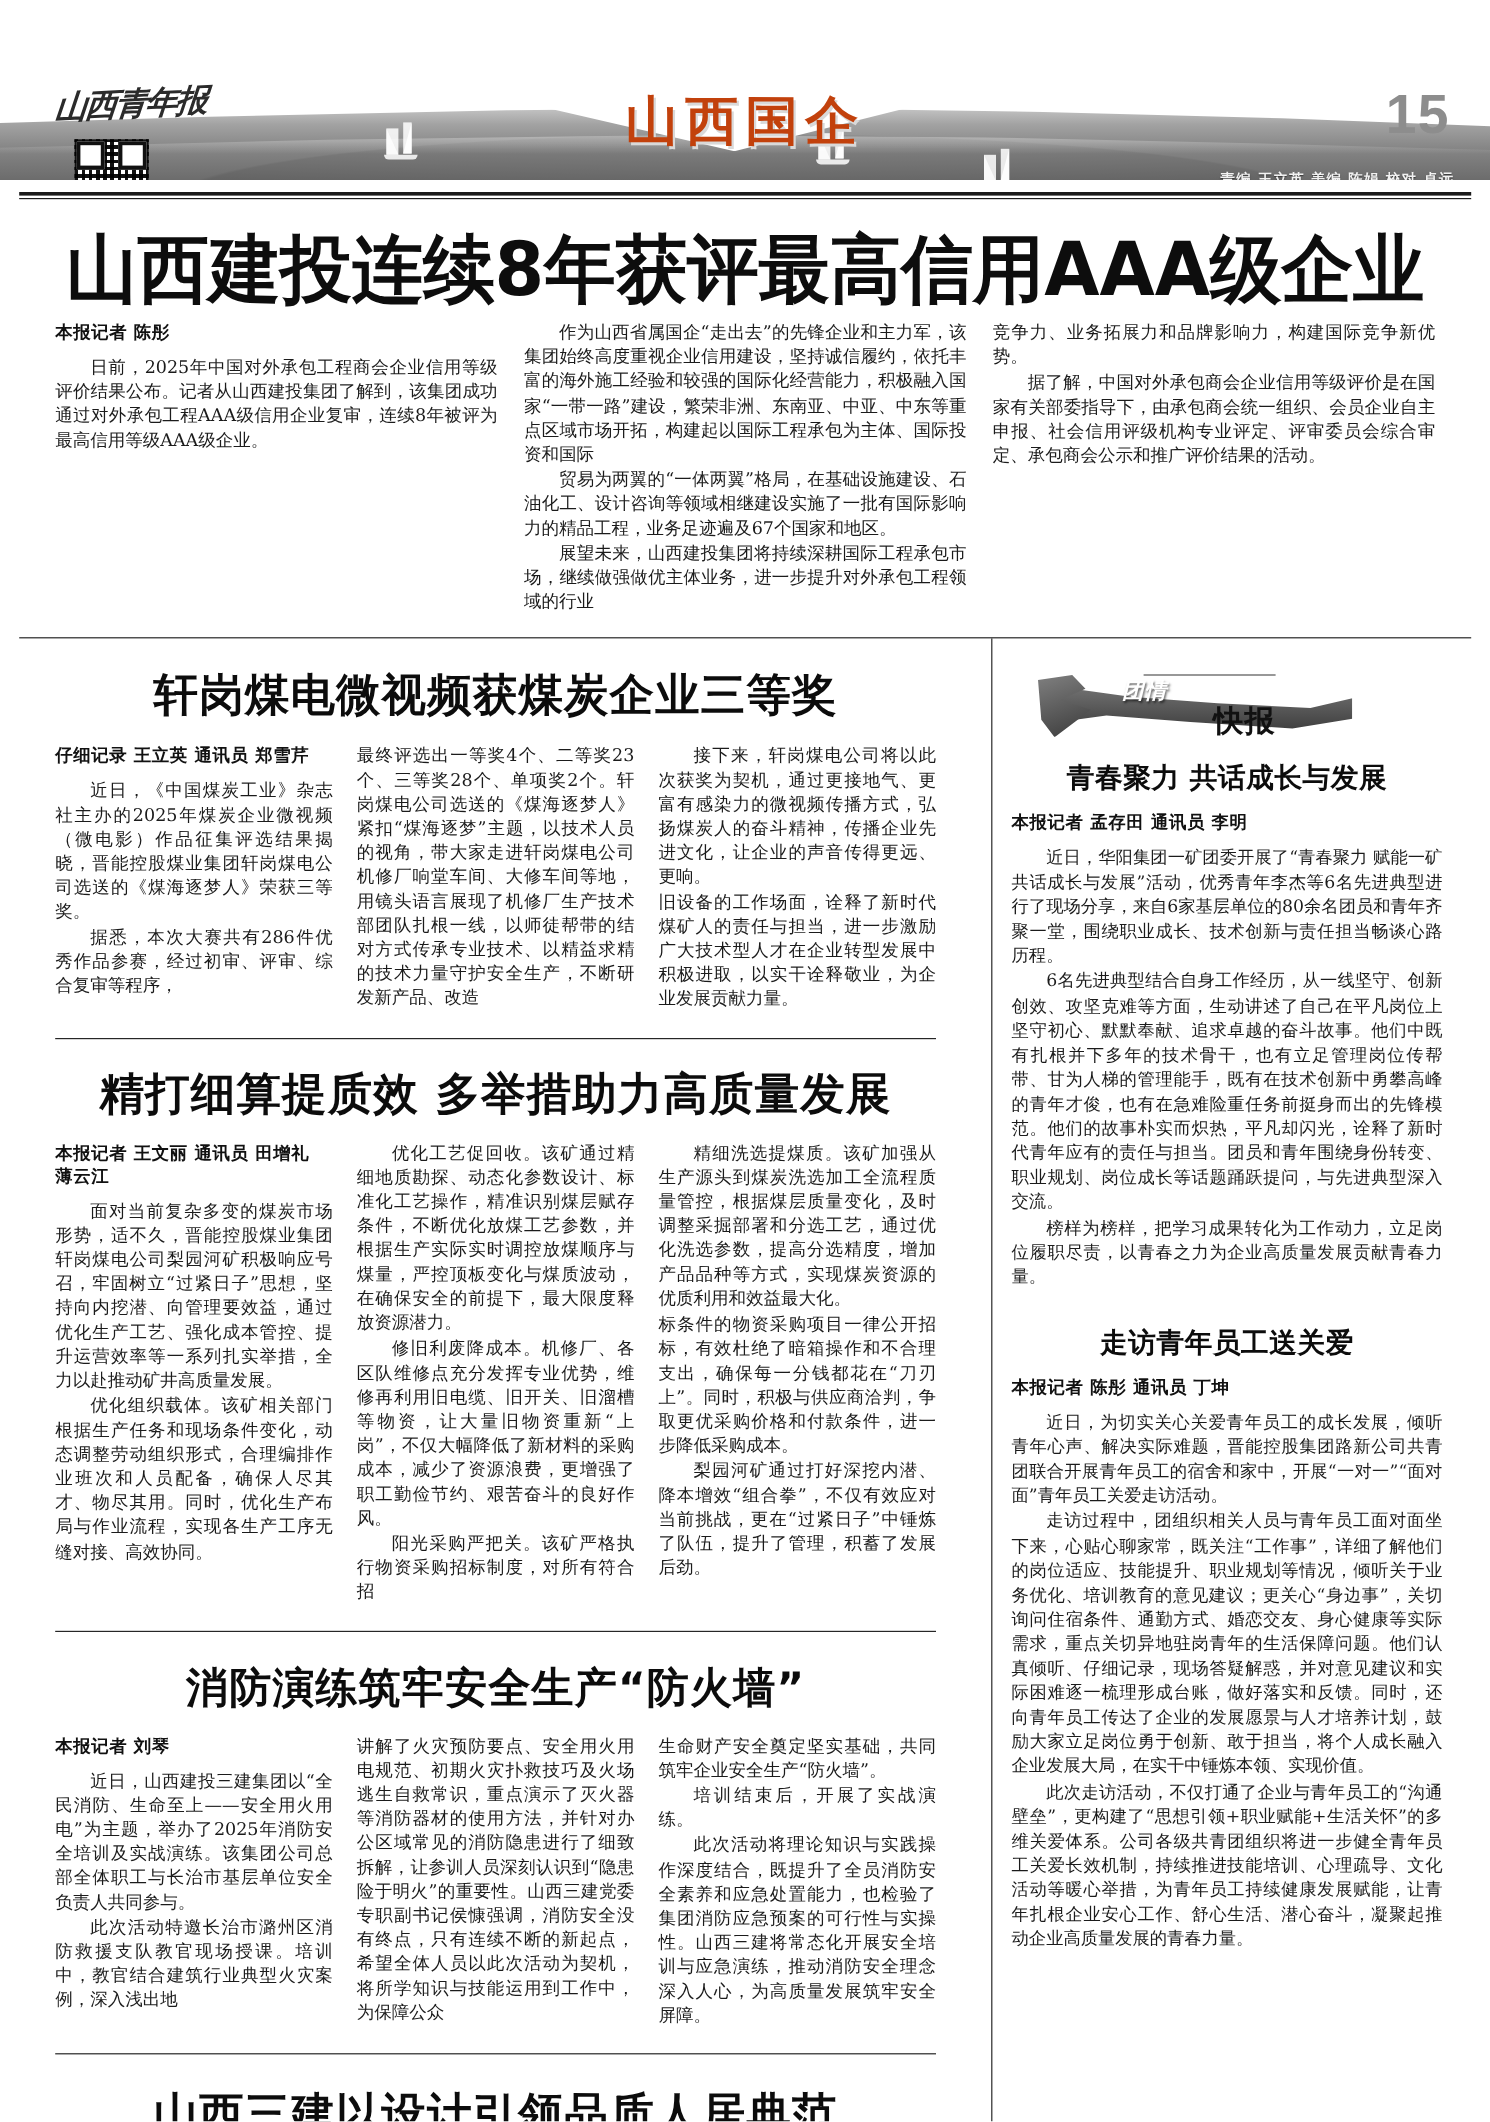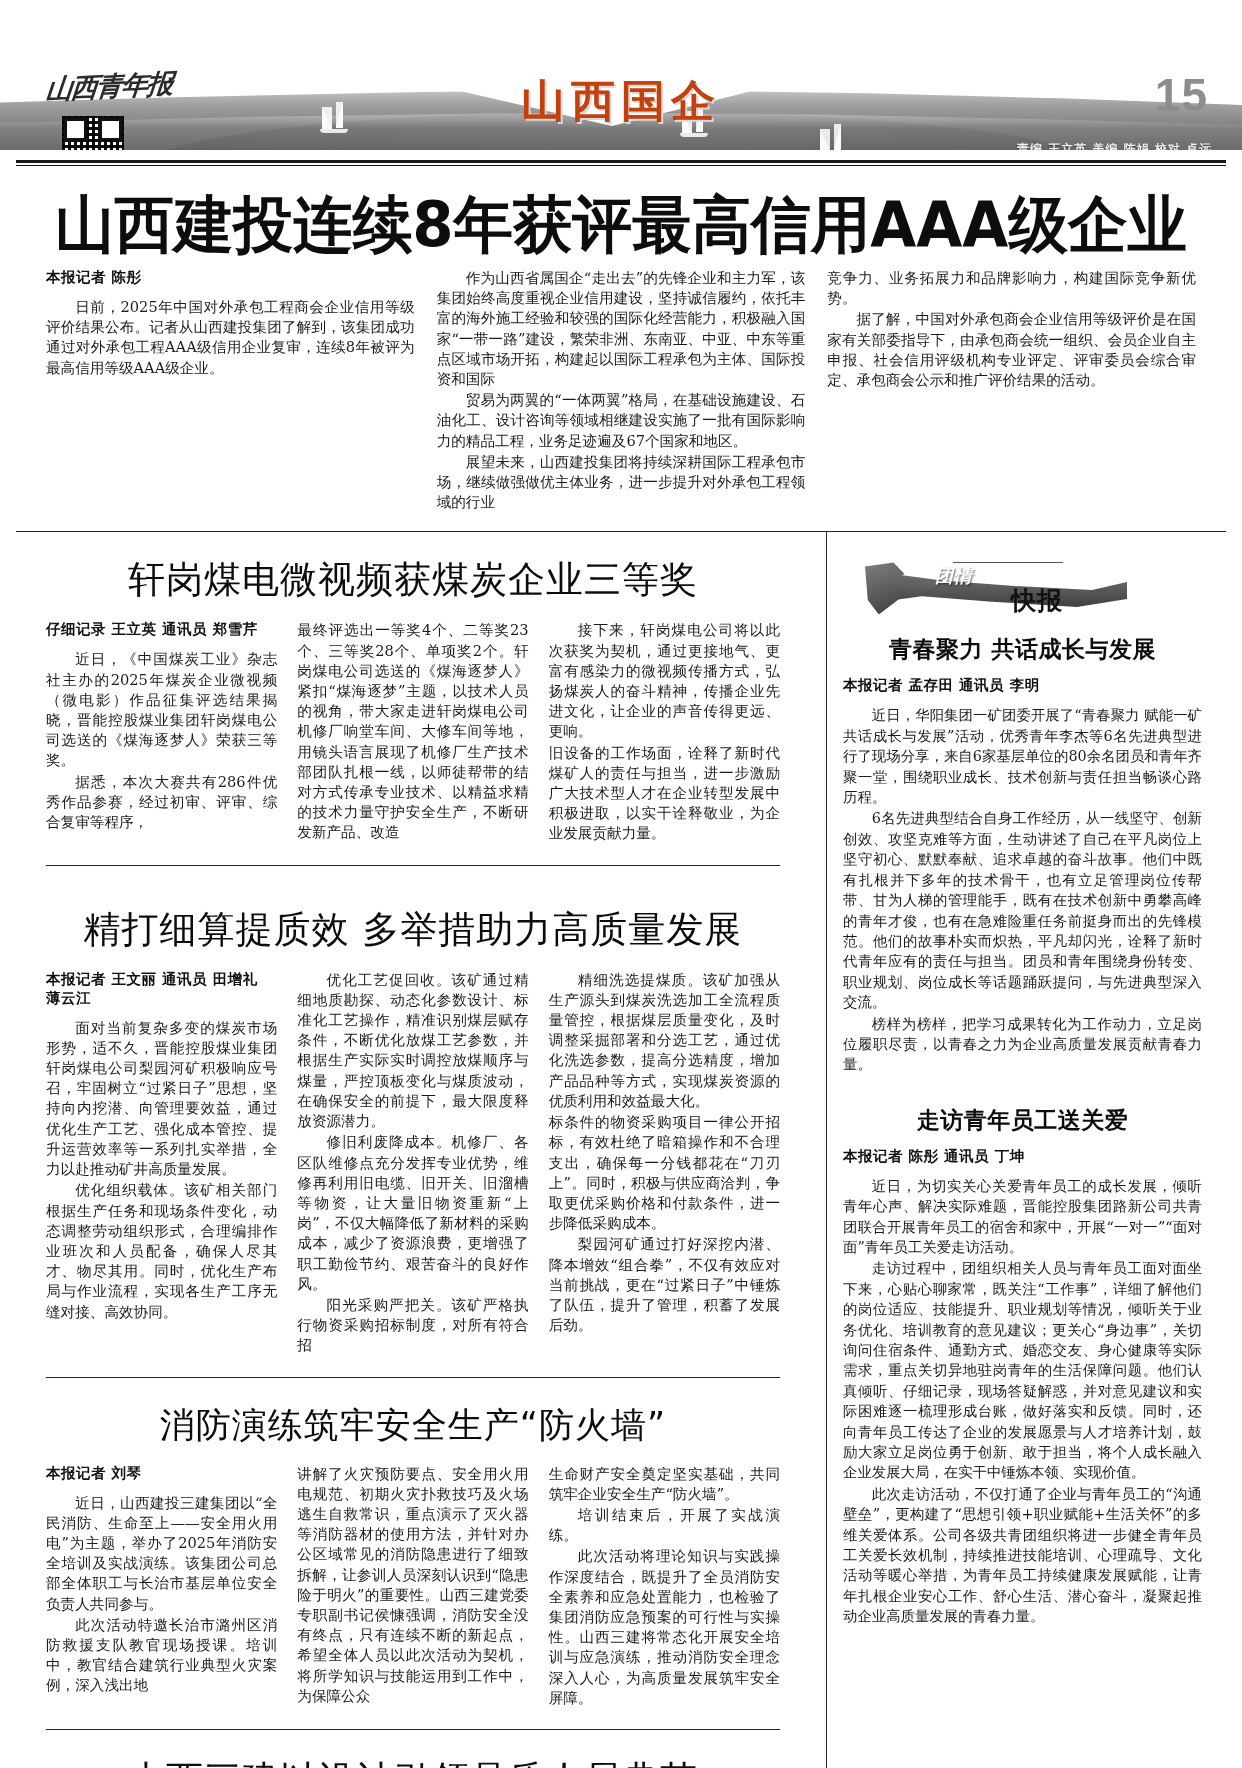--- a/index.html
+++ b/index.html
@@ -55,24 +55,24 @@
     font-weight:700;font-size:62px;line-height:74px;letter-spacing:0px;color:#0d0d0d;
     margin:22px 20px 6px 20px;transform:scaleX(.96);}
 
   
   .byline{font-family:"DejaVu Sans","Liberation Sans",sans-serif;font-weight:700;font-size:14.5px;color:#111;margin:0 0 10px 0;letter-spacing:.5px;}
   p.t{margin:0 0 1px 0;font-size:14.6px;line-height:20.2px;text-align:justify;text-justify:inter-ideograph;
     text-indent:2em;color:#1b1b1b;font-family:"DejaVu Serif","Liberation Serif",serif;}
   p.t.cont{text-indent:0;}
 
   
-  .sec-head{text-align:center;font-family:"DejaVu Sans","Liberation Sans",sans-serif;font-weight:400;
+  .sec-head{text-align:center;font-family:"DejaVu Sans","Liberation Sans",sans-serif;font-weight:700;
     color:#0c0c0c;letter-spacing:1px;}
   .h-xg{font-size:37px;line-height:44px;margin:26px 0 18px;}
-  .h-jd{font-size:37px;line-height:44px;margin:42px 0 18px;text-align:center;}
+  .h-jd{font-size:37px;line-height:44px;margin:24px 0 18px;text-align:center;}
   .h-xf{font-size:35px;line-height:42px;margin:26px 0 18px;}
   .h-sj{font-size:37px;line-height:44px;margin:28px 0 18px;}
 
   
   .main-wrap{display:flex;padding:0 0 0 0;}
   .left-col{width:826px;}
   .right-col{width:416px;padding:0 40px 0 16px;box-sizing:border-box;border-left:1px solid #2a2a2a;}
 
   .lead-body{display:flex;gap:22px;padding:0 46px;}
   .lead-body > div{flex:1;min-width:0;}

